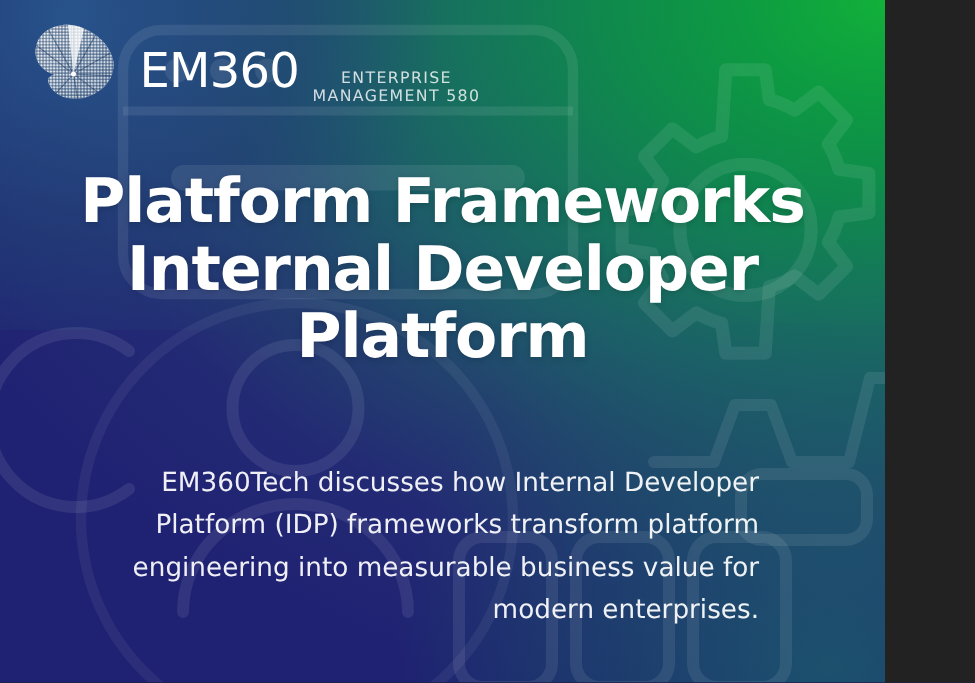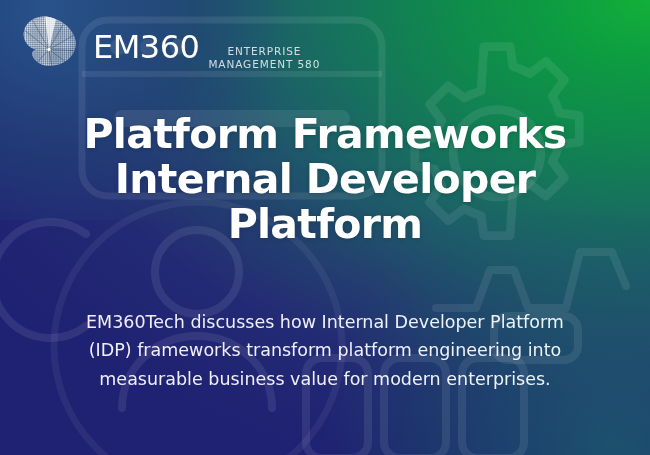--- a/index.html
+++ b/index.html
@@ -2,21 +2,21 @@
 <html><head>
 <meta charset="utf-8">
 <style>
   html, body {
     margin: 0;
     padding: 0;
     background: #222;
   }
   #canvas {
     position: relative;
-    width: 650px;
+    width: 590px;
     height: 455px;
     overflow: hidden;
     font-family: "Liberation Sans", sans-serif;
     
     background:
       radial-gradient(120% 110% at 100% 0%, #12b03a 0%, #0d9a42 14%, #0f8a4c 26%, #16735c 40%, #1d5d69 52%, #23406f 66%, #232a74 80%, #1f2172 100%),
       #1f2172;
   }
   
   #tl-wash {
@@ -112,26 +112,26 @@
     font-family: "DejaVu Sans", sans-serif;
   }
   #headline .hl {
     display: block;
   }
   
   #body-copy {
     position: absolute;
     left: 0; right: 0;
     top: 308px;
-    text-align: center;
+    text-align: right;
     color: rgba(255,255,255,0.93);
     font-size: 17.5px;
     font-weight: 400;
     line-height: 1.62;
-    padding: 0 62px;
+    padding: 0 84px;
     box-sizing: border-box;
     font-family: "DejaVu Sans", sans-serif;
   }
 </style>
 </head>
 <body>
 
 <div id="canvas">
 
   <div id="tl-wash"></div>

